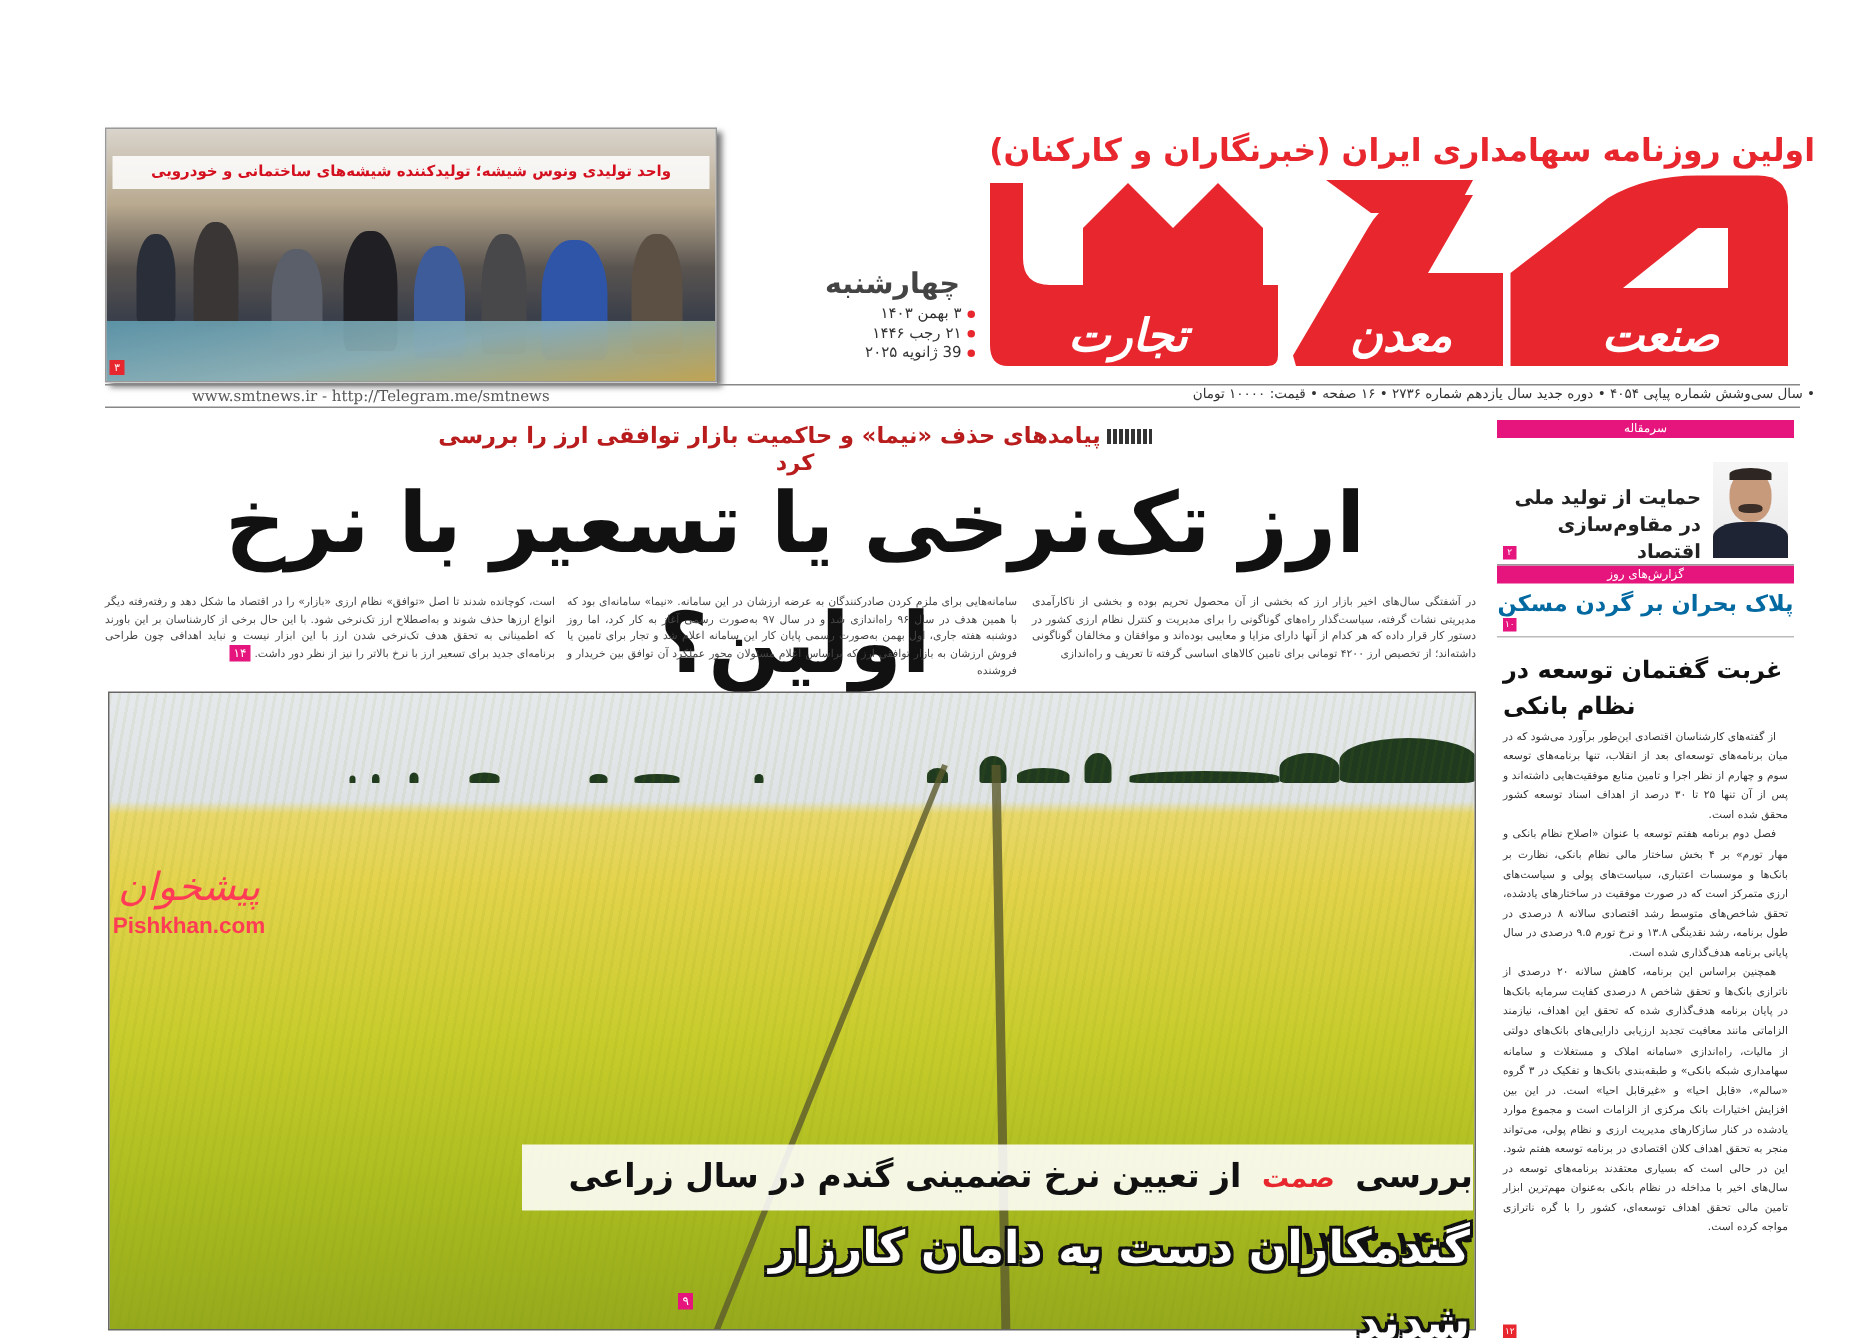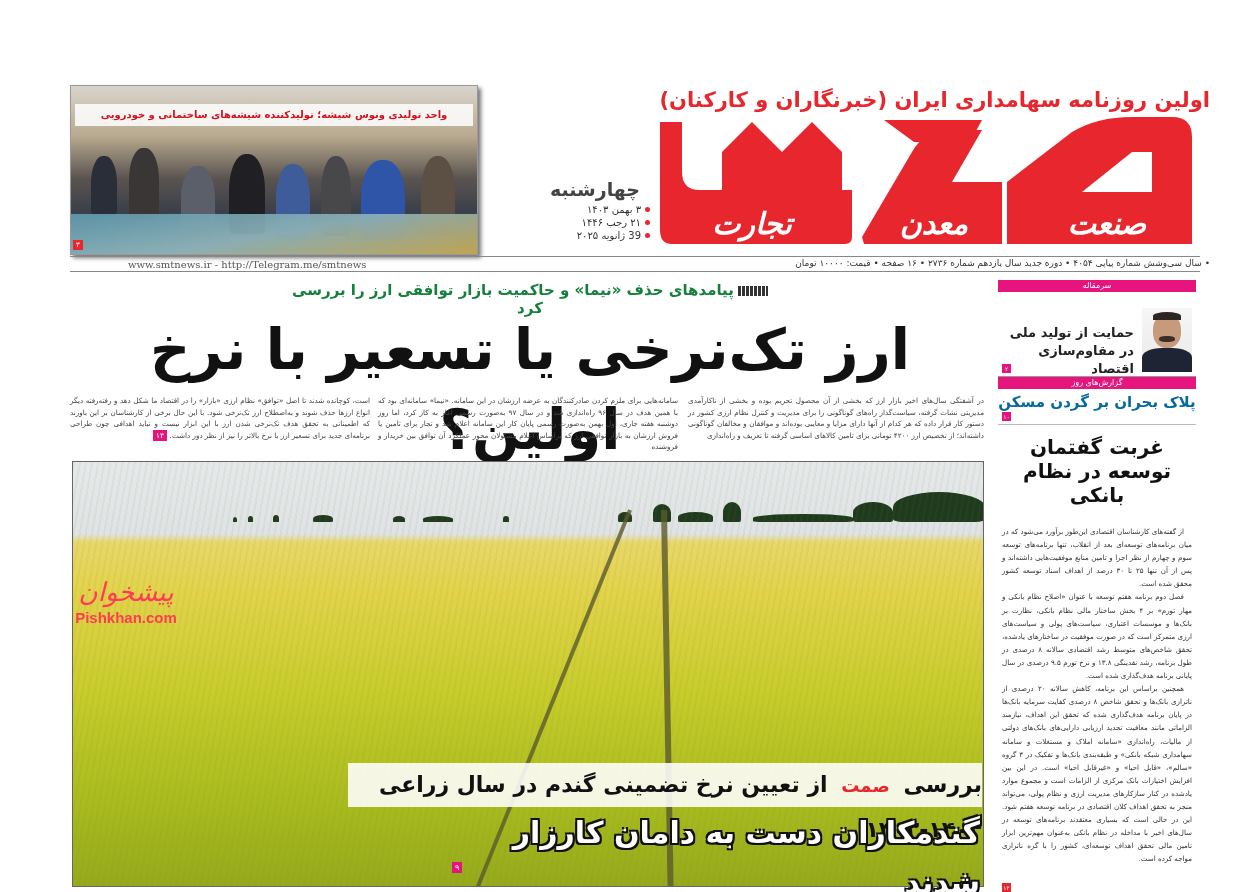--- a/index.html
+++ b/index.html
@@ -22,21 +22,21 @@
   .photo-headline{position:absolute;top:18px;left:4px;right:4px;height:22px;background:rgba(255,255,255,0.85);color:#d4101f;font-weight:bold;font-size:10px;direction:rtl;text-align:center;line-height:22px;}
   .crowd{position:absolute;left:0;right:0;top:40px;bottom:0;}
   .person{position:absolute;border-radius:45% 45% 10% 10%;}
   .page-tag-red{position:absolute;left:2px;bottom:4px;width:10px;height:10px;background:#e8262d;color:#fff;font-size:7px;text-align:center;line-height:10px;}
 
   .web-line{position:absolute;left:128px;top:259px;font-family:"DejaVu Serif",serif;font-size:10px;color:#555;}
   .issue-line{position:absolute;right:40px;top:258px;direction:rtl;font-size:9px;color:#333;}
   .rule{position:absolute;left:70px;width:1130px;height:1px;background:#888;}
 
   
-  .kicker{position:absolute;left:290px;top:281px;width:480px;direction:rtl;text-align:center;font-size:15px;font-weight:bold;color:#15803d;}
+  .kicker{position:absolute;left:290px;top:281px;width:480px;direction:rtl;text-align:center;font-size:15px;font-weight:bold;color:#b91c1c;}
   .kicker .brand-chip{display:inline-block;width:30px;height:10px;background:repeating-linear-gradient(90deg,#333 0 3px,#fff 3px 4px);margin-left:4px;vertical-align:middle;}
   .main-headline{position:absolute;left:140px;top:310px;width:780px;height:80px;direction:rtl;text-align:center;font-family:"DejaVu Sans",sans-serif;font-weight:bold;font-size:56px;line-height:80px;color:#111;letter-spacing:-1px;}
 
   .col{position:absolute;top:395px;height:60px;direction:rtl;text-align:justify;font-size:7.2px;line-height:11.5px;color:#444;}
   .col.c1{left:688px;width:296px;}
   .col.c2{left:378px;width:300px;}
   .col.c3{left:70px;width:300px;}
   .pink-tag{display:inline-block;background:#e6157e;color:#fff;font-size:8px;padding:0 3px;line-height:11px;}
 
   
@@ -63,21 +63,21 @@
   .portrait{position:absolute;right:4px;top:16px;width:50px;height:64px;background:linear-gradient(180deg,#f6f6f6 0%,#e9e9e9 100%);overflow:hidden;}
   .portrait .head{position:absolute;left:11px;top:6px;width:28px;height:34px;background:#c89a7c;border-radius:45%;}
   .portrait .hair{position:absolute;left:11px;top:4px;width:28px;height:8px;background:#2d2622;border-radius:50% 50% 0 0;}
   .portrait .beard{position:absolute;left:17px;top:28px;width:16px;height:6px;background:#3b2e28;border-radius:40%;}
   .portrait .suit{position:absolute;left:0;right:0;bottom:0;height:24px;background:#1e2433;border-radius:40% 40% 0 0;}
   .editorial-title{position:absolute;right:62px;top:32px;width:130px;direction:rtl;text-align:right;font-weight:bold;font-size:13px;line-height:18px;color:#222;}
   .tag-r{position:absolute;left:4px;bottom:3px;width:9px;height:9px;background:#e6157e;color:#fff;font-size:6px;text-align:center;line-height:9px;}
   .report{position:relative;height:36px;border-bottom:1px solid #bbb;}
   .report-title{direction:rtl;text-align:center;font-weight:bold;font-size:15px;line-height:26px;color:#0369a1;}
   .article{position:relative;height:470px;padding:4px 4px;direction:rtl;}
-  .article-title{text-align:center;font-weight:bold;font-size:20px;line-height:24px;color:#111;margin:6px 0 18px;}
+  .article-title{text-align:left;font-weight:bold;font-size:16px;line-height:24px;color:#111;margin:6px 0 1px;}
   .article-body{font-size:7.1px;line-height:13.1px;color:#333;text-align:justify;}
   .article-body p{text-indent:8px;}
 </style>
 </head>
 <body>
 
 <div class="masthead">
   <div class="tagline">اولین روزنامه سهامداری ایران (خبرنگاران و کارکنان)</div>
 
   <div class="logo">

